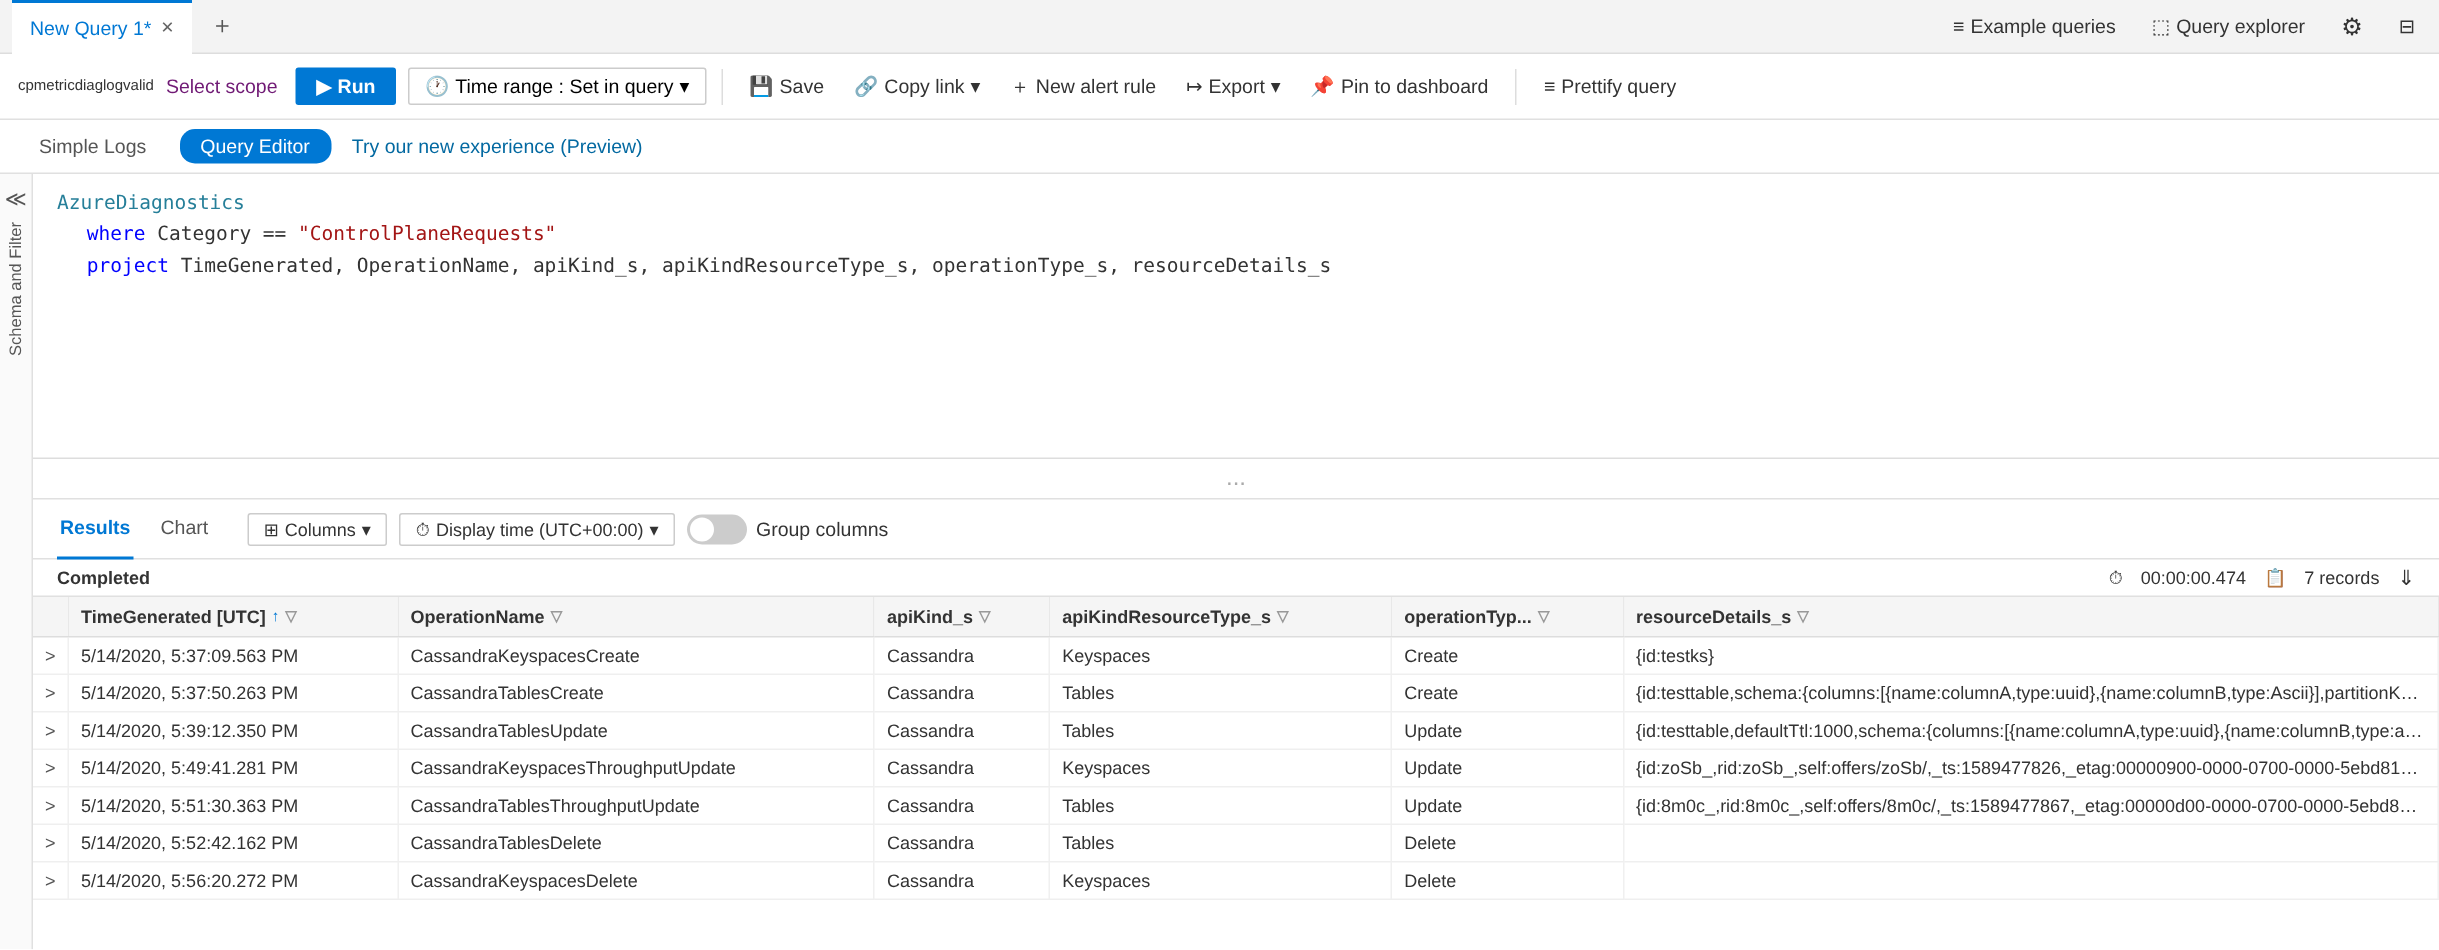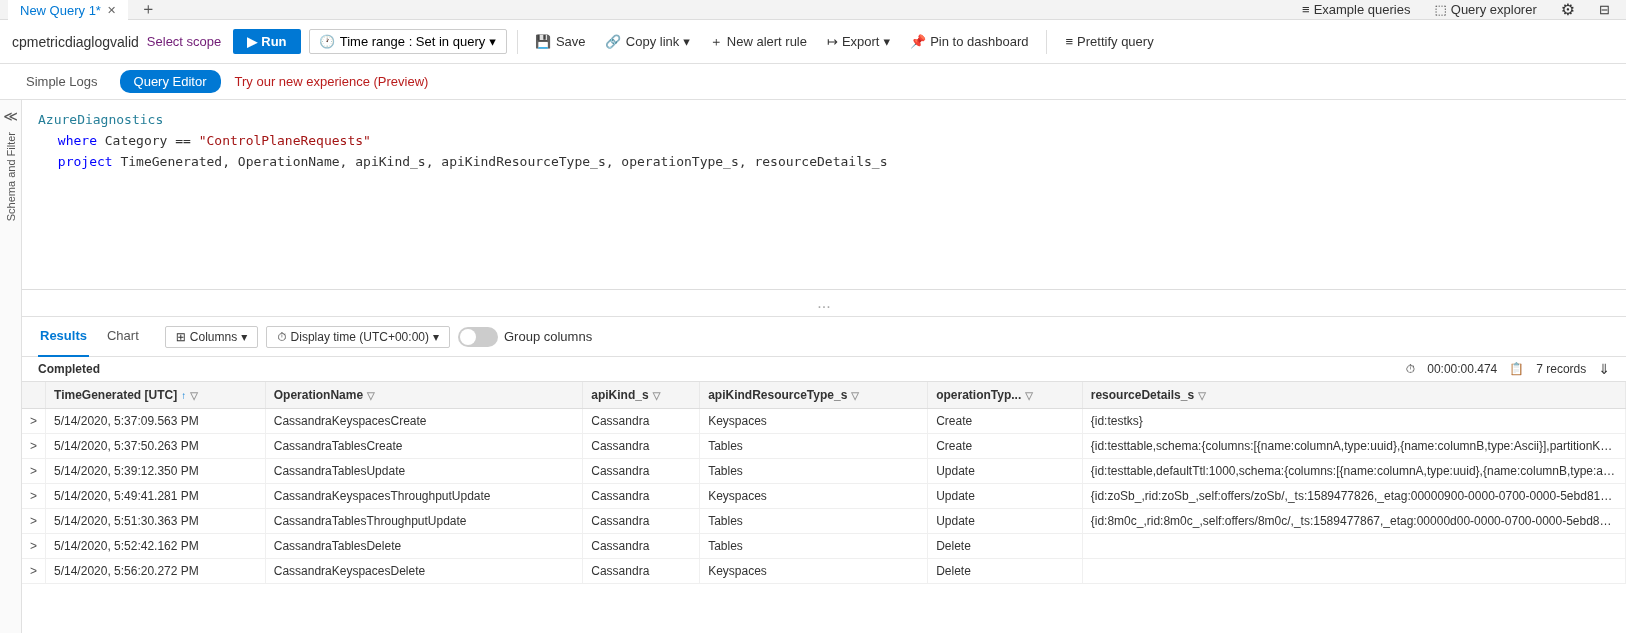--- a/index.html
+++ b/index.html
@@ -1,54 +1,54 @@
 <!DOCTYPE html>
 <html><head>
   <meta charset="utf-8">
   <style>
     * { box-sizing: border-box; margin: 0; padding: 0; }
     body { font-family: 'Segoe UI', Arial, sans-serif; font-size: 13px; background: #fff; color: #333; overflow: hidden; height: 633px; display: flex; flex-direction: column; }
 
     
     .top-tabbar {
-      display: flex; align-items: center; height: 20px; background: #f3f3f3; border-bottom: 1px solid #ddd; padding: 0 8px; gap: 4px;
+      display: flex; align-items: center; height: 36px; background: #f3f3f3; border-bottom: 1px solid #ddd; padding: 0 8px; gap: 4px;
     }
     .top-tab {
       display: flex; align-items: center; gap: 6px; padding: 0 12px; height: 36px; font-size: 13px; cursor: pointer; border: none; background: transparent; color: #444;
     }
     .top-tab.active { background: #fff; border-top: 2px solid #0078d4; color: #0078d4; }
     .top-tab-add { background: none; border: none; cursor: pointer; color: #555; font-size: 16px; padding: 0 8px; }
     .tab-icon { font-size: 11px; color: #666; }
 
     
     .toolbar {
       display: flex; align-items: center; height: 44px; padding: 0 12px; border-bottom: 1px solid #e0e0e0; gap: 4px; background: #fff;
     }
-    .scope-label { font-size: 14px; color: #333; margin-right: 4px; }
+    .scope-label { font-size: 10px; color: #333; margin-right: 4px; }
     .select-scope-btn { background: none; border: none; color: #701a75; cursor: pointer; font-size: 13px; margin-right: 8px; }
     .run-btn {
       display: flex; align-items: center; gap: 4px; background: #0078d4; color: #fff; border: none; border-radius: 2px; padding: 5px 14px; cursor: pointer; font-size: 13px; font-weight: 600;
     }
     .time-range-btn {
       display: flex; align-items: center; gap: 4px; background: #fff; border: 1px solid #ccc; border-radius: 2px; padding: 4px 10px; cursor: pointer; font-size: 13px; margin-left: 4px;
     }
     .toolbar-sep { width: 1px; height: 24px; background: #ddd; margin: 0 6px; }
     .toolbar-btn {
       display: flex; align-items: center; gap: 4px; background: none; border: none; cursor: pointer; font-size: 13px; color: #333; padding: 4px 8px; border-radius: 2px;
     }
 
     
     .sub-tabbar {
       display: flex; align-items: center; height: 36px; padding: 0 12px; border-bottom: 1px solid #e0e0e0; background: #fff; gap: 8px;
     }
     .sub-tab {
       padding: 4px 14px; border-radius: 4px; cursor: pointer; font-size: 13px; border: none; background: none; color: #555;
     }
     .sub-tab.active { background: #0078d4; color: #fff; border-radius: 10px; }
-    .sub-tab-link { background: none; border: none; color: #b91c1c; cursor: pointer; font-size: 13px; padding: 4px 6px; }
+    .sub-tab-link { background: none; border: none; color: #0369a1; cursor: pointer; font-size: 13px; padding: 4px 6px; }
 
     
     .main-area { display: flex; flex: 1; overflow: hidden; }
 
     
     .left-collapse { width: 22px; display: flex; flex-direction: column; align-items: center; padding: 8px 0; border-right: 1px solid #e0e0e0; cursor: pointer; background: #fafafa; }
     .left-collapse-label { writing-mode: vertical-rl; text-orientation: mixed; font-size: 11px; color: #555; transform: rotate(180deg); margin-top: 8px; user-select: none; }
 
     
     .content-area { flex: 1; display: flex; flex-direction: column; overflow: hidden; }

